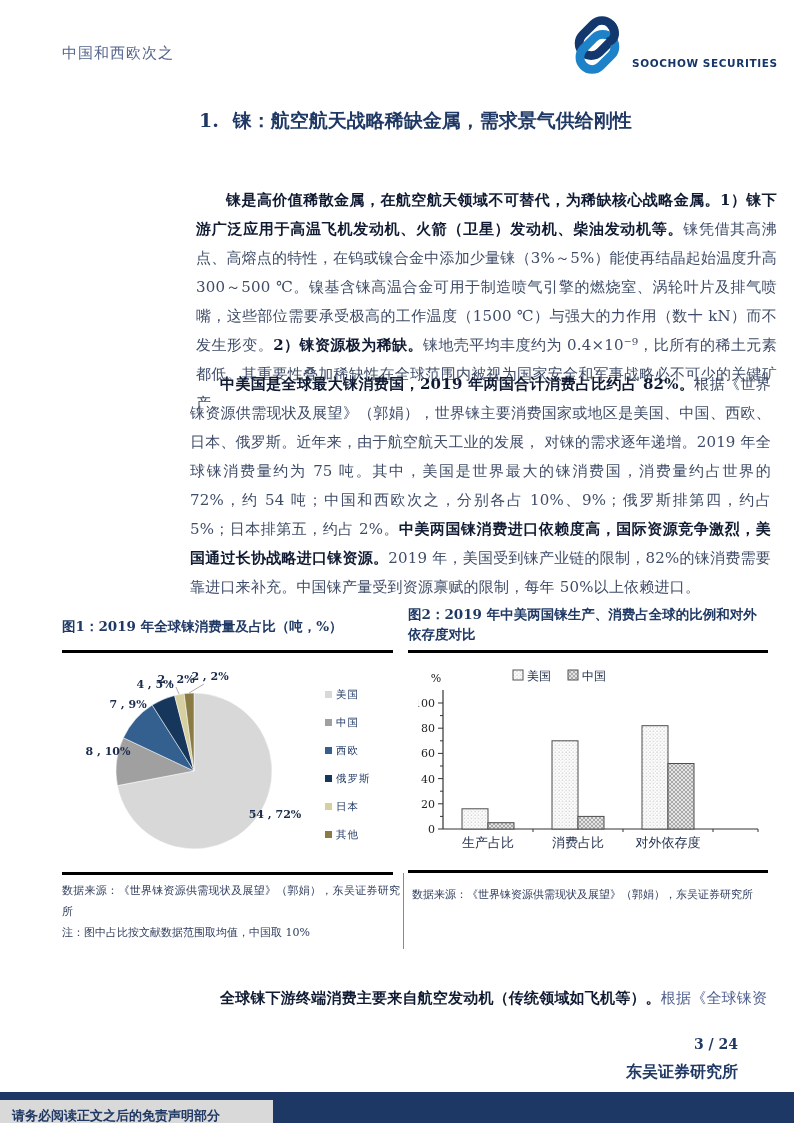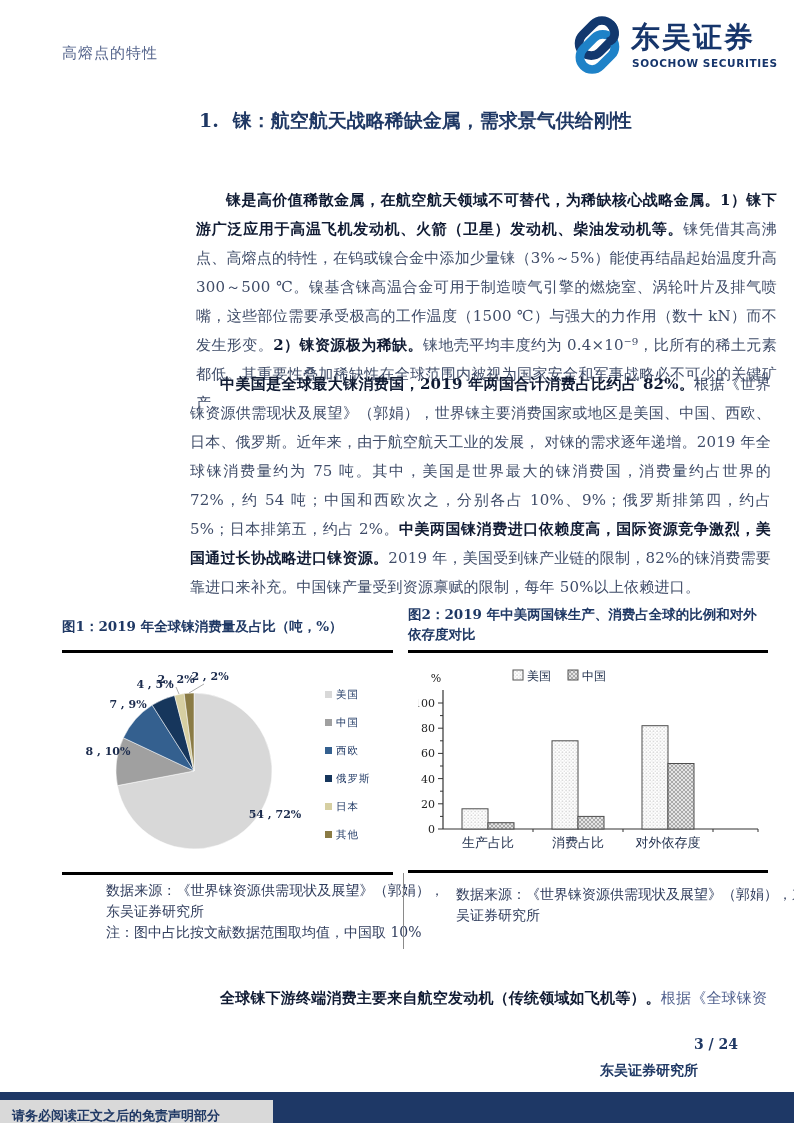--- a/index.html
+++ b/index.html
@@ -28,54 +28,53 @@
   
   .fig-title{font-size:13.5px;line-height:20px;font-weight:bold;color:#1f3864;}
   .fig1-title{left:62px;top:616px;width:331px;}
   .fig2-title{left:408px;top:604px;width:360px;}
   .hline{height:3px;background:#000;}
   .l1a{left:62px;top:650px;width:331px;}
   .l1b{left:62px;top:872px;width:331px;}
   .l2a{left:408px;top:650px;width:360px;}
   .l2b{left:408px;top:870px;width:360px;}
   .vdivider{left:403px;top:873px;width:1px;height:76px;background:#8a8a8a;}
-  .fig-note{font-size:14px;line-height:21px;color:#2f3c5c;text-align:justify;margin-left:44px;}
+  .fig-note{font-size:11px;line-height:21px;color:#2f3c5c;text-align:justify;}
   .note1{left:62px;top:880px;width:338px;}
   .note2{left:412px;top:884px;width:350px;}
   
   .pie-legend{left:325px;top:689px;width:70px;}
   .pie-legend .item{height:11px;margin-bottom:17px;display:flex;align-items:center;}
   .pie-legend .sq{width:7px;height:7px;margin-right:4px;flex:0 0 auto;}
   .pie-legend .lab{font-size:10.5px;color:#1f3864;white-space:nowrap;letter-spacing:1px;}
   
   .page-num{left:620px;top:1036px;width:118px;text-align:right;font-size:14px;font-weight:bold;color:#1f3864;}
-  .institute{left:560px;top:1062px;width:178px;text-align:center;font-size:14px;font-weight:bold;color:#1f3864;}
+  .institute{left:560px;top:1062px;width:178px;text-align:right;font-size:16px;font-weight:bold;color:#1f3864;}
   .footer-bar{left:0;top:1092px;width:794px;height:31px;background:#1e3866;z-index:1;}
   .disclaimer-box{left:0;top:1100px;width:273px;height:30px;background:#d9d9d9;z-index:2;}
   .disclaimer-box .txt{margin-left:12px;line-height:32px;font-size:13px;font-weight:bold;color:#1f3864;}
   svg text{font-family:"DejaVu Serif","Liberation Serif",serif;}
 </style>
 </head>
 <body>
 
 <div class="page">
 
-  <div class="abs report-type">高熔点的特性</div>
+  <div class="abs report-type">中国和西欧次之</div>
 
   <div class="abs logo-wrap">
     <span class="logo-icon">
       <svg width="58" height="58" viewBox="0 0 100 100">
         <g transform="rotate(45 50 50)">
           <rect x="20" y="8" width="42" height="68" rx="21" fill="none" stroke="#12386e" stroke-width="15"></rect>
           <rect x="38" y="24" width="42" height="68" rx="21" fill="none" stroke="#1e82c8" stroke-width="15"></rect>
           <rect x="20" y="8" width="42" height="34" rx="21" fill="none" stroke="#12386e" stroke-width="15" stroke-dasharray="40 200"></rect>
         </g>
       </svg>
     </span>
-    <span class="logo-cn">东吴证券</span>
     <span class="logo-en">SOOCHOW SECURITIES</span>
   </div>
 
   <div class="abs h1"><span>1.</span><span class="gap"></span><span>铼：航空航天战略稀缺金属，需求景气供给刚性</span></div>
 
   <div class="abs para p1"><span class="bseg">铼是高价值稀散金属，在航空航天领域不可替代，为稀缺核心战略金属。1）铼下游广泛应用于高温飞机发动机、火箭（卫星）发动机、柴油发动机等。</span><span>铼凭借其高沸点、高熔点的特性，在钨或镍合金中添加少量铼（3%～5%）能使再结晶起始温度升高 300～500 ℃。镍基含铼高温合金可用于制造喷气引擎的燃烧室、涡轮叶片及排气喷嘴，这些部位需要承受极高的工作温度（1500 ℃）与强大的力作用（数十 kN）而不发生形变。</span><span class="bseg">2）铼资源极为稀缺。</span><span>铼地壳平均丰度约为 0.4×10⁻⁹，比所有的稀土元素都低。其重要性叠加稀缺性在全球范围内被视为国家安全和军事战略必不可少的关键矿产。</span></div>
 
   <div class="abs para p2"><span class="bseg">中美国是全球最大铼消费国，2019 年两国合计消费占比约占 82%。</span><span>根据《世界铼资源供需现状及展望》（郭娟），世界铼主要消费国家或地区是美国、中国、西欧、日本、俄罗斯。近年来，由于航空航天工业的发展， 对铼的需求逐年递增。2019 年全球铼消费量约为 75 吨。其中，美国是世界最大的铼消费国，消费量约占世界的 72%，约 54 吨；中国和西欧次之，分别各占 10%、9%；俄罗斯排第四，约占 5%；日本排第五，约占 2%。</span><span class="bseg">中美两国铼消费进口依赖度高，国际资源竞争激烈，美国通过长协战略进口铼资源。</span><span>2019 年，美国受到铼产业链的限制，82%的铼消费需要靠进口来补充。中国铼产量受到资源禀赋的限制，每年 50%以上依赖进口。</span></div>
 
   <div class="abs fig-title fig1-title">图1：2019 年全球铼消费量及占比（吨，%）</div>

